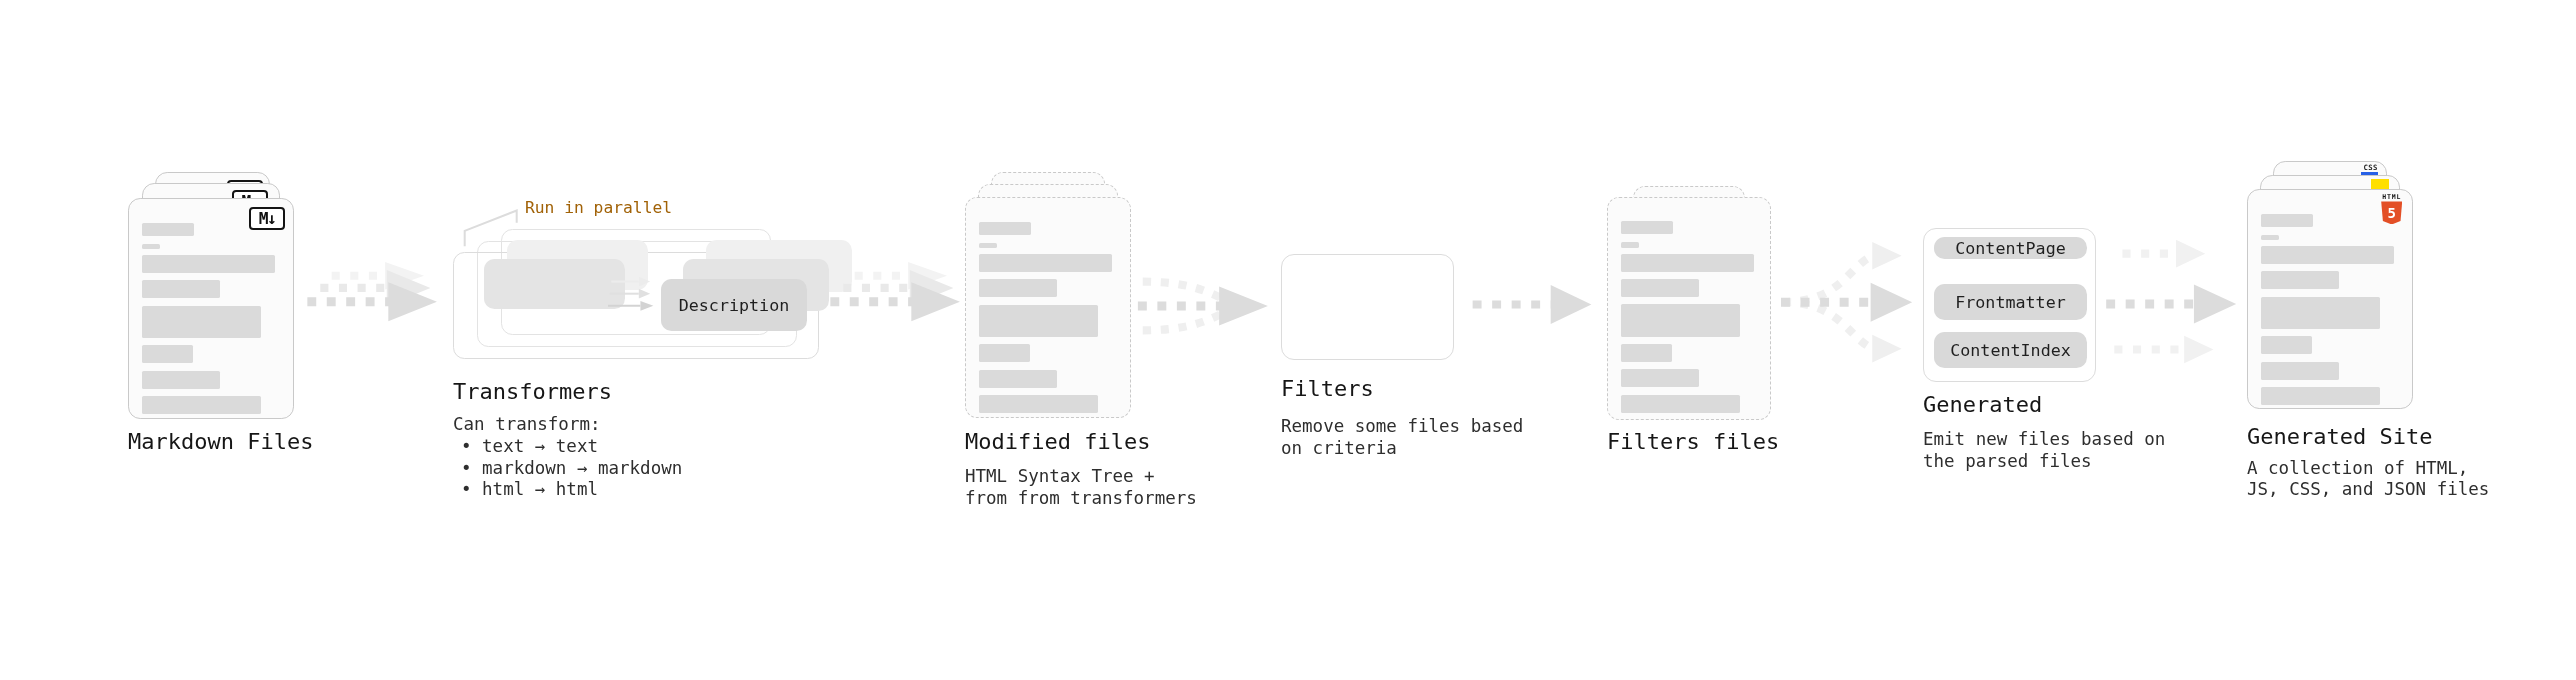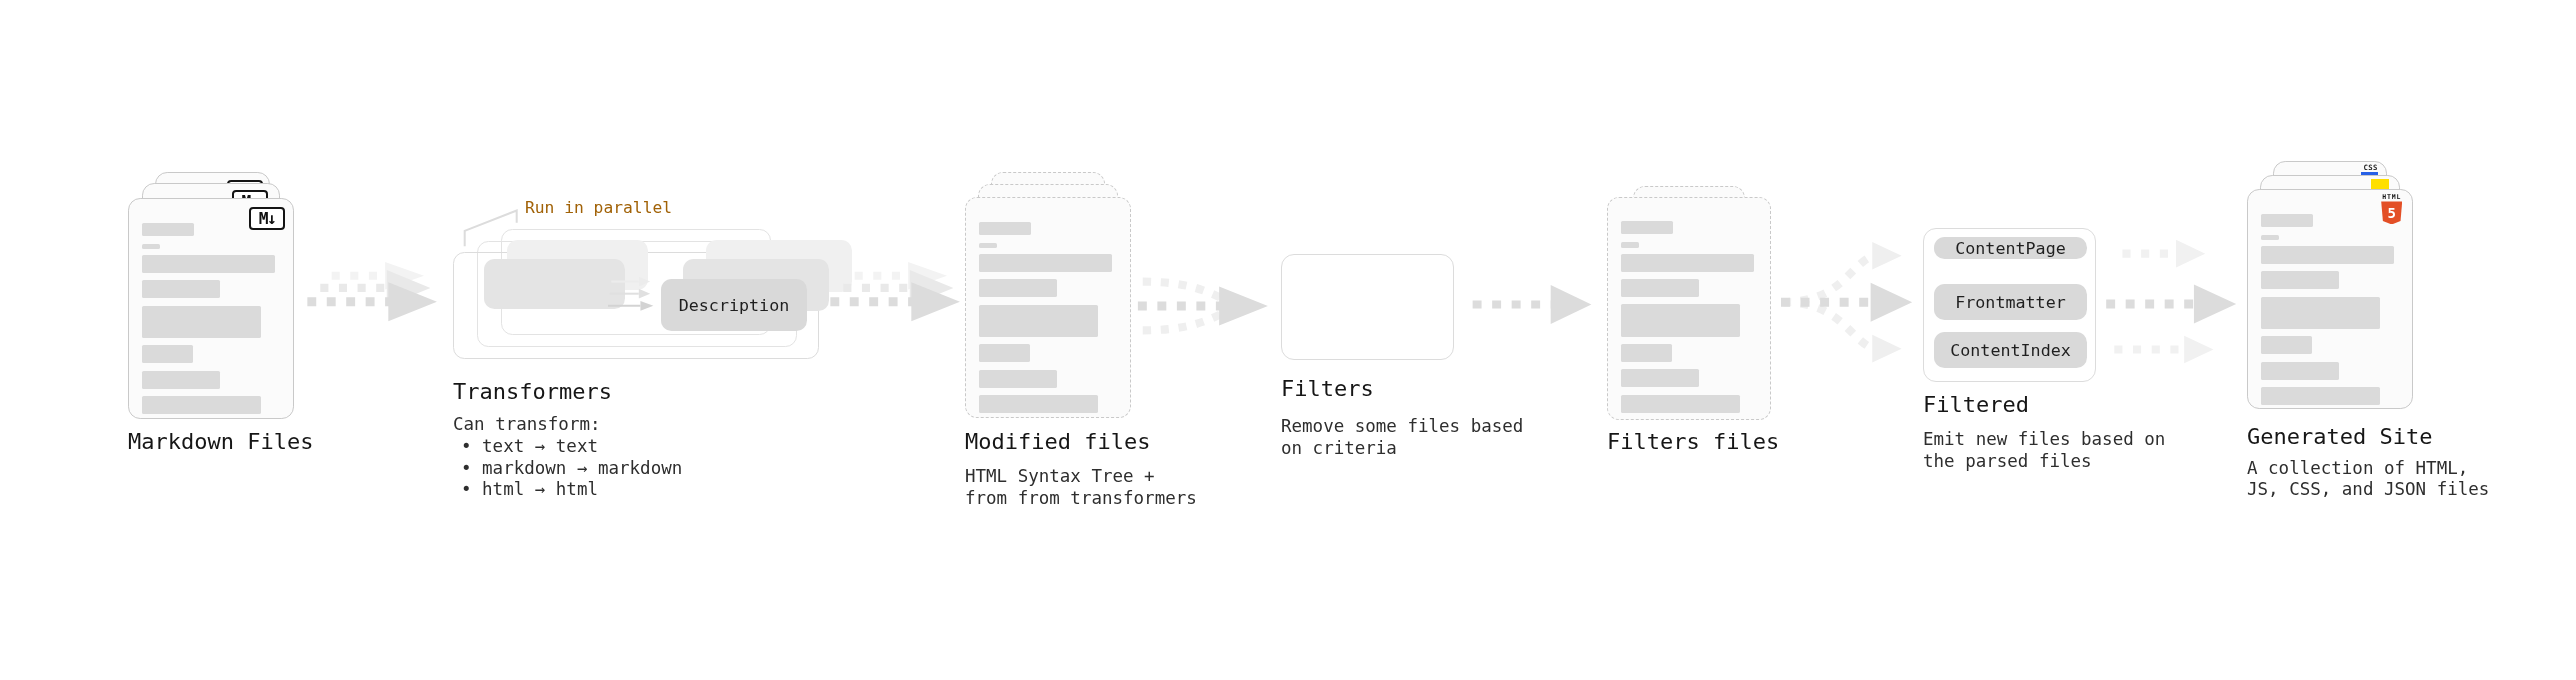--- a/index.html
+++ b/index.html
@@ -184,21 +184,21 @@
     <path d="M 2,80 C 50,80 70,100 88,118 C 100,130 108,136 114,137" fill="none" stroke="#efefef" stroke-width="10" stroke-dasharray="10 12"></path>
     <polygon points="112,120 112,154 148,137" fill="#efefef"></polygon>
     <line x1="0" y1="80" x2="112" y2="80" stroke="#dcdcdc" stroke-width="11" stroke-dasharray="11 13"></line>
     <polygon points="110,56 110,104 161,80" fill="#dcdcdc"></polygon>
   </svg>
 
   <div class="wbox" style="left:1923px;top:228px;width:173px;height:154px;"></div>
   <div class="pill" style="left:1934px;top:237px;width:153px;height:22px;">ContentPage</div>
   <div class="pill" style="left:1934px;top:284px;width:153px;height:36px;">Frontmatter</div>
   <div class="pill" style="left:1934px;top:332px;width:153px;height:36px;">ContentIndex</div>
-  <div class="title" style="left:1923px;top:392px;">Filtered</div>
+  <div class="title" style="left:1923px;top:392px;">Generated</div>
   <div class="sub" style="left:1923px;top:429px;">Emit new files based on</div>
   <div class="sub" style="left:1923px;top:451px;">the parsed files</div>
 
   <svg style="left:2106px;top:239px;" width="132" height="130" viewBox="0 0 162 160">
     <line x1="20" y1="18" x2="88" y2="18" stroke="#f1f1f1" stroke-width="10" stroke-dasharray="10 13"></line>
     <polygon points="86,1 86,35 122,18" fill="#f1f1f1"></polygon>
     <line x1="0" y1="80" x2="110" y2="80" stroke="#dcdcdc" stroke-width="11" stroke-dasharray="11 13"></line>
     <polygon points="108,56 108,104 160,80" fill="#dcdcdc"></polygon>
     <line x1="10" y1="136" x2="98" y2="136" stroke="#f1f1f1" stroke-width="10" stroke-dasharray="10 13"></line>
     <polygon points="96,119 96,153 132,136" fill="#f1f1f1"></polygon>

